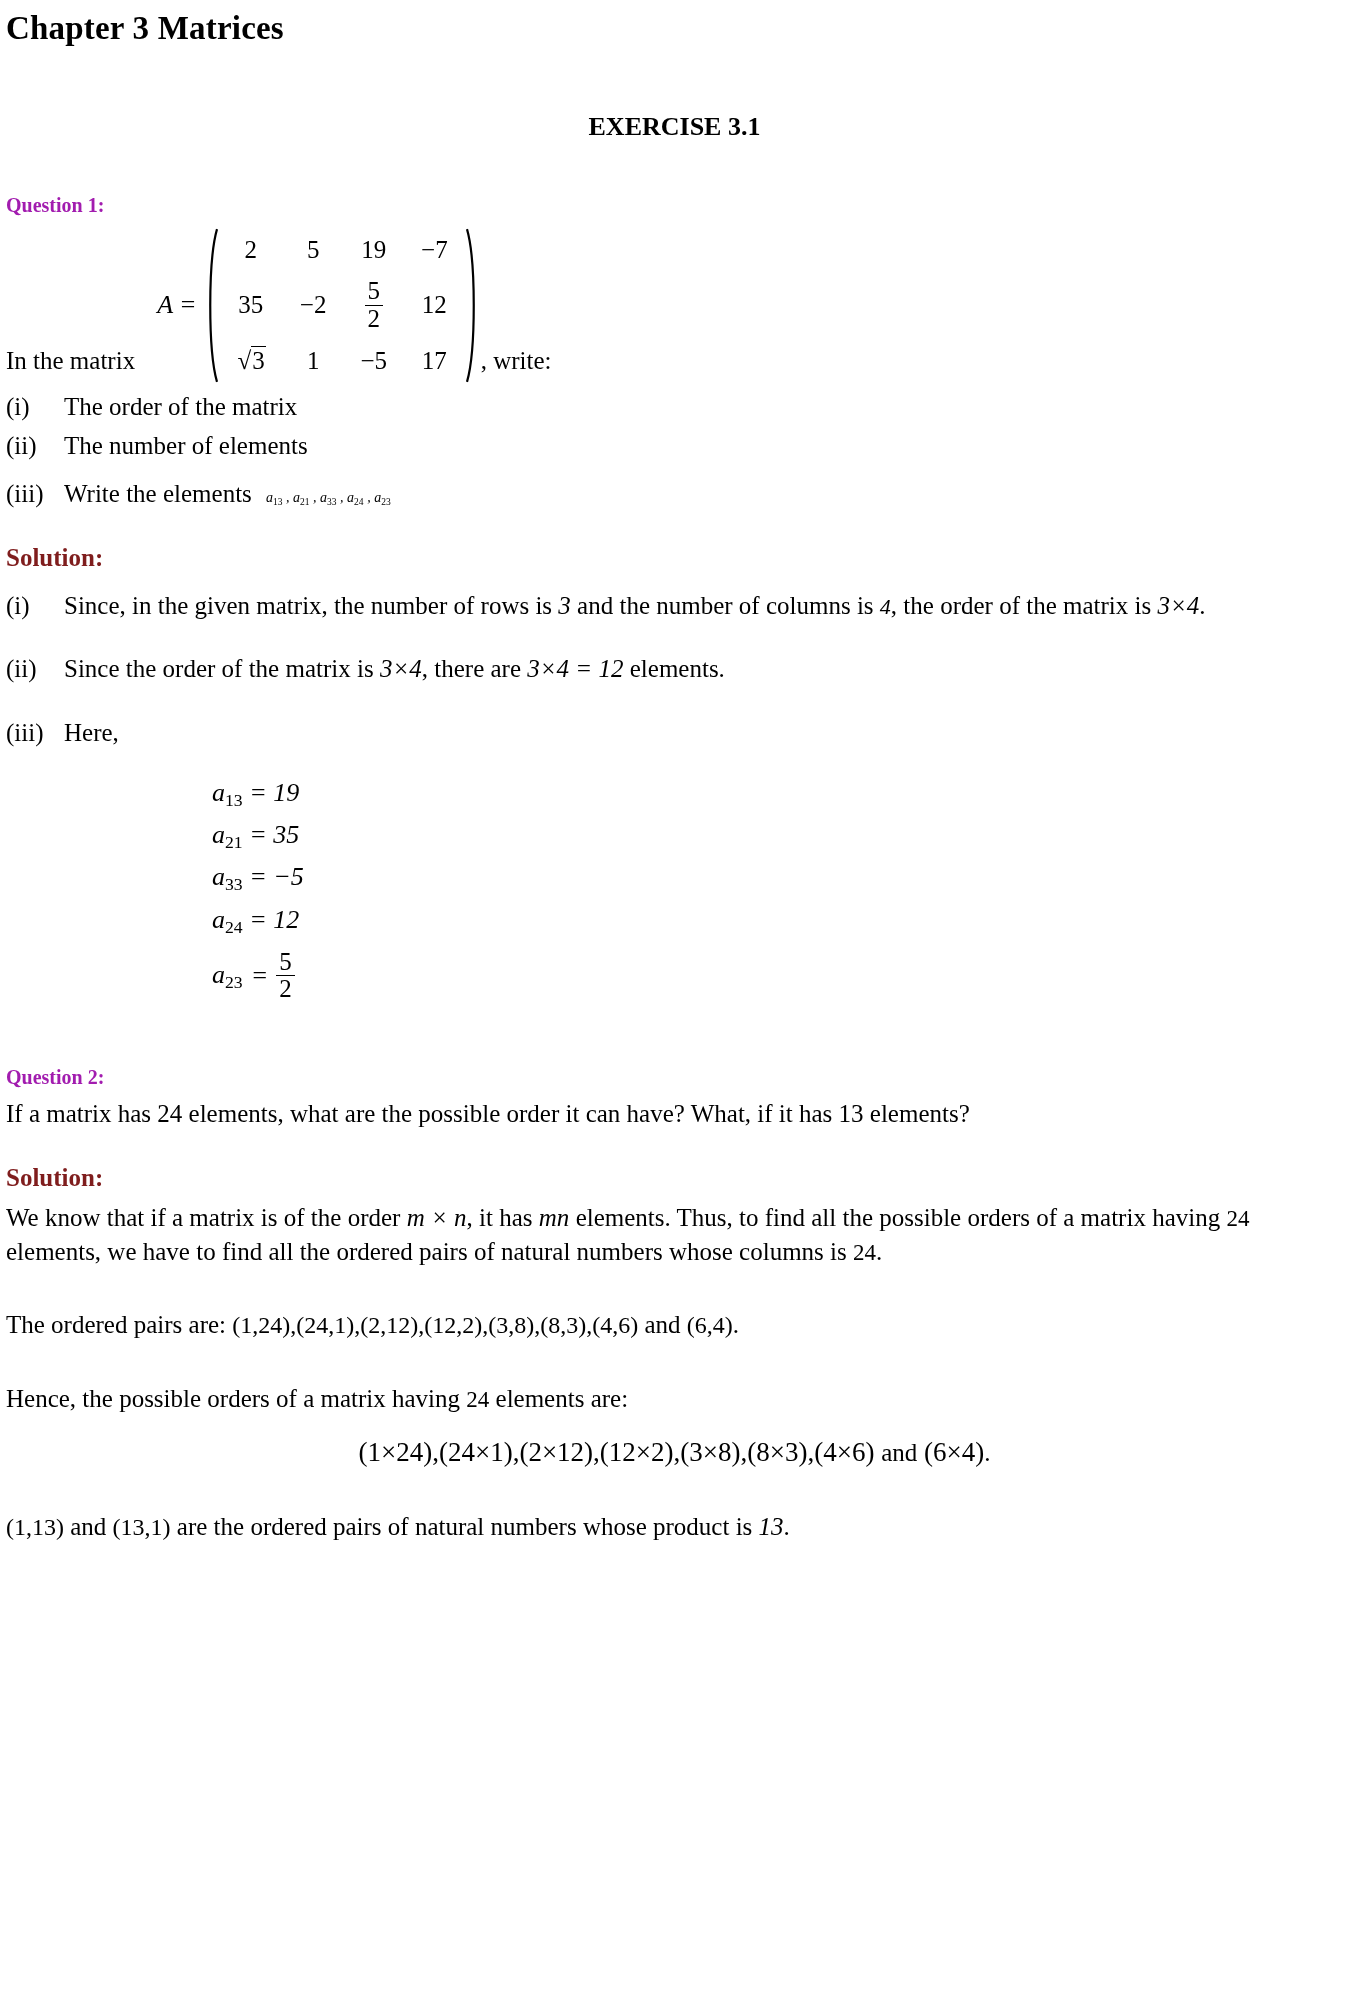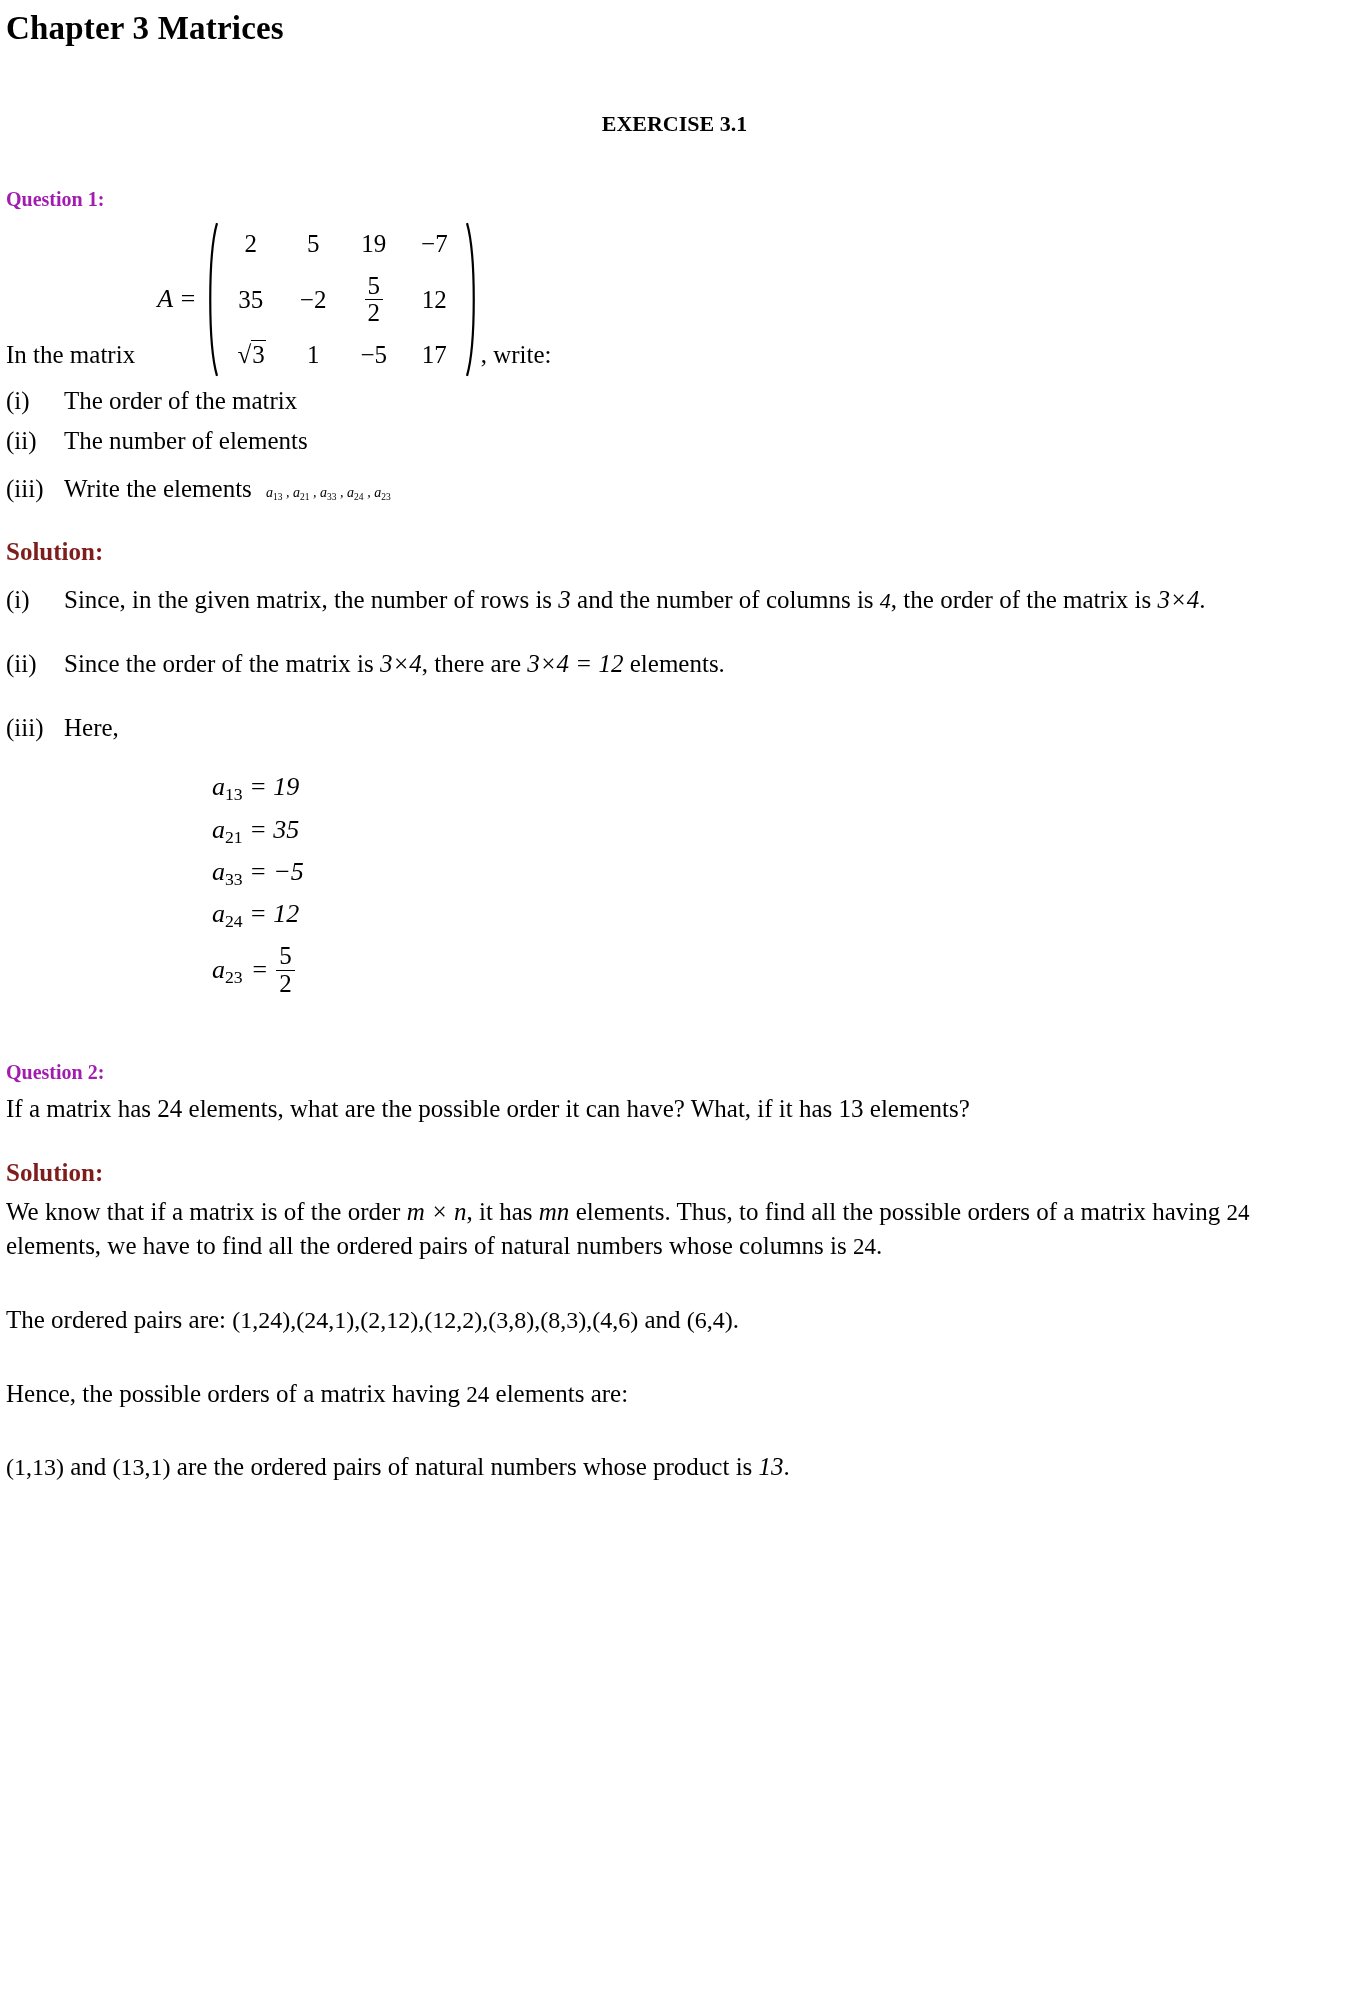--- a/index.html
+++ b/index.html
@@ -26,21 +26,21 @@
     padding: 0 10px 0 6px;
   }
   h1.chapter-title {
     font-size: 33px;
     font-weight: bold;
     margin: 6px 0 0 0;
     letter-spacing: 0.2px;
   }
   h2.exercise-title {
     text-align: center;
-    font-size: 22px;
+    font-size: 26px;
     font-weight: bold;
     margin: 58px 0 0 0;
   }
   .q-label {
     color: #a21caf;
     font-weight: bold;
     font-size: 20px;
     margin-top: 48px;
   }
   .sol-label {
@@ -294,20 +294,25 @@
       <span>and</span>
       <span class="paren">(6,4)</span><span>.</span>
     </p>
 
     <p class="mt40">
       <span>Hence, the possible orders of a matrix having</span>
       <span class="math up" style="font-size:23px;">24</span>
       <span>elements are:</span>
     </p>
 
+    <p class="center-eq">
+      <span>(1×24),(24×1),(2×12),(12×2),(3×8),(8×3),(4×6)</span>
+      <span style="font-size:25px;">and</span>
+      <span>(6×4)</span><span style="font-size:25px;">.</span>
+    </p>
 
     <p class="mt40">
       <span class="paren">(1,13)</span>
       <span>and</span>
       <span class="paren">(13,1)</span>
       <span>are the ordered pairs of natural numbers whose product is</span>
       <span class="math">13</span><span>.</span>
     </p>
 
   </div>

